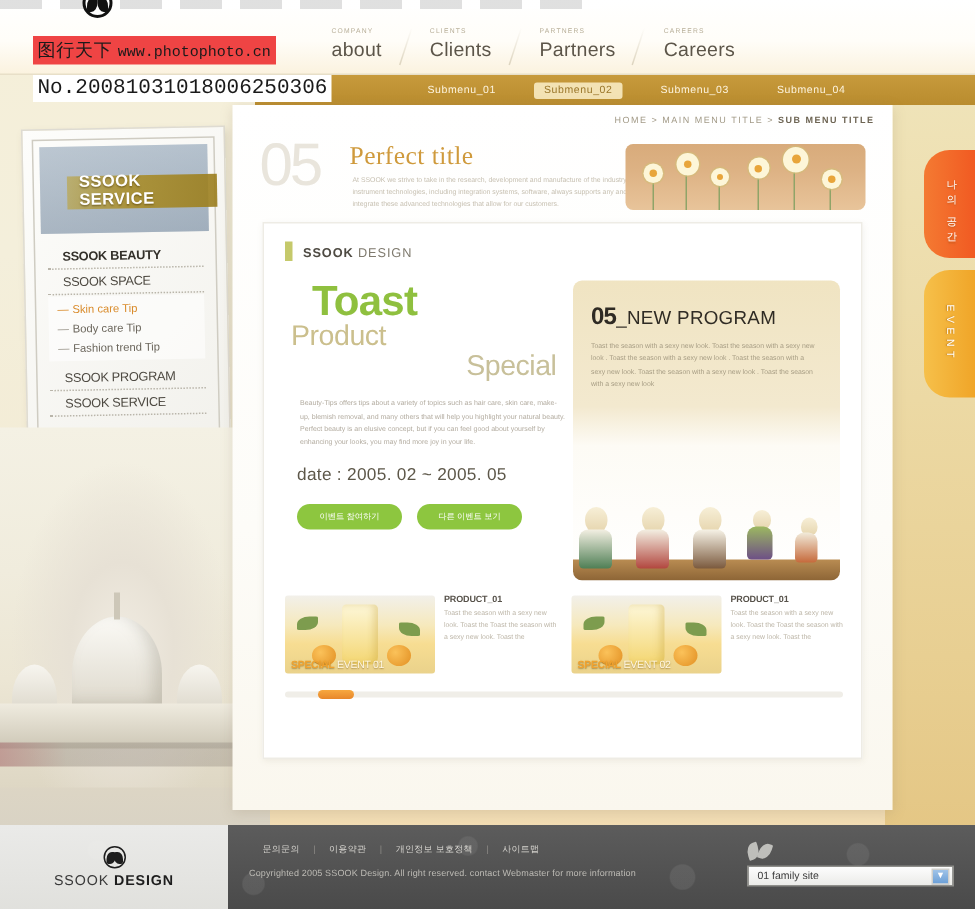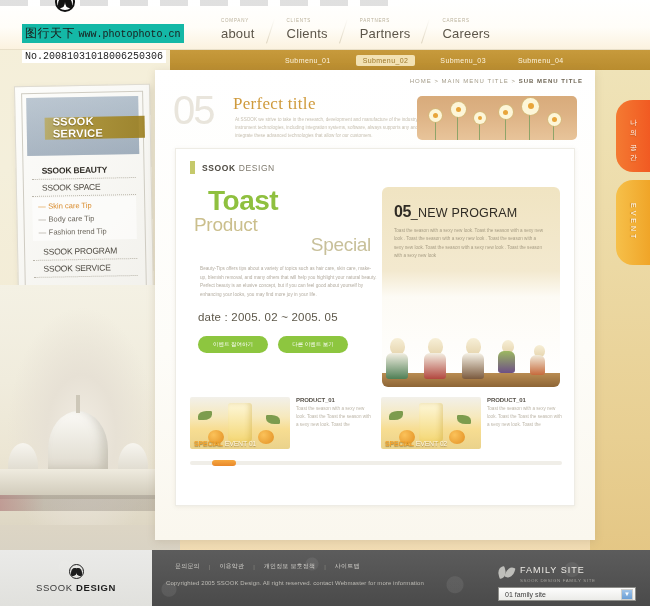--- a/index.html
+++ b/index.html
@@ -369,26 +369,26 @@
   .sel-arrow {
     width: 12px; height: 11px; background: linear-gradient(to bottom, #9fc3e8, #6b9fd6);
     display:flex; align-items:center; justify-content:center; color:#fff; font-size:6px;
     border: 1px solid #cfcfcc;
   }
 
   
   .wm1 {
     position: absolute; left: 22px; top: 24px; font-size: 12px; color: #1a1a1a;
     font-family: "Liberation Serif", serif; letter-spacing: 0.5px; z-index: 60;
-    background: #14b8a6; padding: 1px 3px; text-align: right;
+    background: #ef4444; padding: 1px 3px; text-align: right;
   }
   .wm1 .url { font-family: "Liberation Mono", monospace; font-size: 10px; letter-spacing: 0; }
   .wm2 {
     position: absolute; left: 22px; top: 50px; z-index: 60;
-    font-family: "Liberation Mono", monospace; font-size: 10px; color: #1a1a1a;
+    font-family: "Liberation Mono", monospace; font-size: 14px; color: #1a1a1a;
     background: #ffffff; padding: 1px 3px;
   }
   .wm-bfly {
     position: absolute; left: 55px; top: -8px; z-index: 61;
     width: 20px; height: 20px; border-radius: 50%; border: 2px solid #111;
     background: #fff;
   }
   .wm-bfly:before, .wm-bfly:after {
     content:""; position: absolute; top: 4px; width: 7px; height: 10px; background: #111;
   }
@@ -635,24 +635,20 @@
     <a href="#">개인정보 보호정책</a>
     <span class="bar">|</span>
     <a href="#">사이트맵</a>
   </div>
 
   <div class="footer-copy">Copyrighted 2005 SSOOK Design. All right reserved. contact Webmaster for more information</div>
 
   <div class="family">
     <div class="family-head">
       <span class="sprout"></span>
-      <span>
-        <span class="family-t">FAMILY SITE</span>
-        <div class="family-sub">SSOOK DESIGN FAMILY SITE</div>
-      </span>
     </div>
     <div class="family-select">
       <span>01 family site</span>
       <span class="sel-arrow">▼</span>
     </div>
   </div>
 
 </div>
 
 <div class="wm-top-strip"></div>

